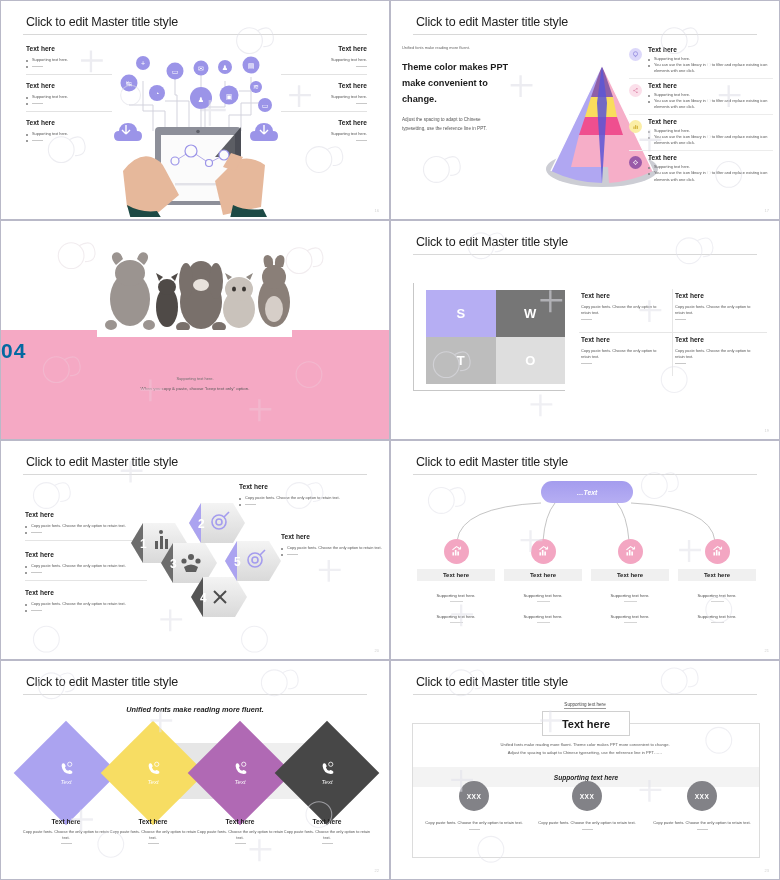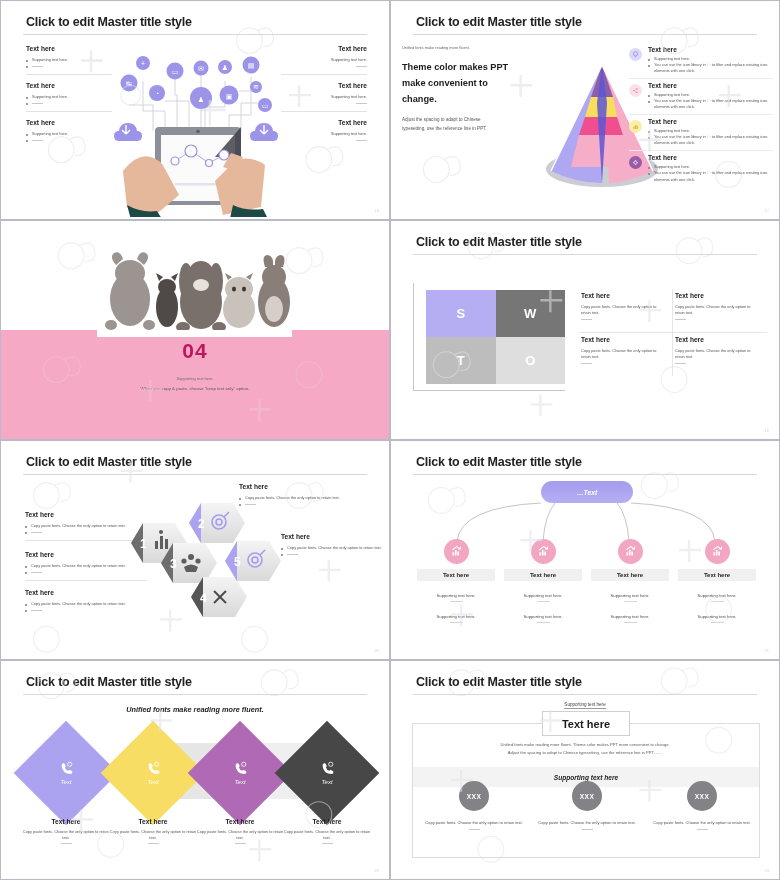--- a/index.html
+++ b/index.html
@@ -22,21 +22,21 @@
     overflow: hidden;
   }
   .wm {
     position: absolute; inset: 0;
     pointer-events: none; z-index: 40;
     opacity: .55;
   }
   .wm svg { width: 100%; height: 100%; }
   .title {
     position: absolute; left: 25px; top: 14px;
-    font-size: 12.5px; font-weight: bold; color: #222;
+    font-size: 12.5px; font-weight: normal; color: #222;
     letter-spacing: -.2px; z-index: 5;
   }
   .rule {
     position: absolute; left: 22px; right: 22px; top: 33px;
     height: 1px; background: #d8d8d8; z-index: 5;
   }
   .pgn {
     position: absolute; right: 10px; bottom: 6px;
     font-size: 4px; color: #d2d2d2; z-index: 6;
   }
@@ -64,22 +64,22 @@
   .s2-cone { position: absolute; left: 140px; top: 58px; width: 142px; height: 135px; }
   .s2-list { position: absolute; left: 238px; top: 42px; width: 144px; }
   .s2-item { display: flex; gap: 6px; padding: 3px 0 4px; border-bottom: 1px solid #ececec; }
   .s2-item:last-child { border-bottom: none; }
   .s2-ic { width: 13px; height: 13px; border-radius: 50%; flex: 0 0 13px; margin-top: 2px;
            display: flex; align-items: center; justify-content: center; }
 
   
   .s3-pink { position: absolute; left: 0; right: 0; bottom: 0; height: 109px; background: #f5a9c4; }
   .s3-pets { position: absolute; left: 96px; top: 26px; width: 195px; height: 90px; }
-  .s3-num { position: absolute; left: 0; right: 0; top: 118px; text-align: center;
-            font-size: 21px; font-weight: bold; color: #be185d; letter-spacing: 1px; }
+  .s3-num { position: absolute; left: 0; right: 0; top: 118px; 
+            font-size: 21px; font-weight: bold; color: #0369a1; letter-spacing: 1px; }
   .s3-h { position: absolute; left: 0; right: 0; top: 140px; text-align: center;
           font-size: 10px; font-weight: bold; color: #1b1b1b; }
   .s3-s1 { position: absolute; left: 0; right: 0; top: 155px; text-align: center; font-size: 4px; color: #6e6e6e; }
   .s3-s2 { position: absolute; left: 0; right: 0; top: 165px; text-align: center; font-size: 4.4px; color: #5a5a5a; }
 
   
   .s4-wrap { position: absolute; left: 22px; top: 62px; width: 152px; height: 108px;
              border-left: 1px solid #c7c7c7; border-bottom: 1px solid #c7c7c7; }
   .s4-grid { position: absolute; left: 12px; top: 7px; width: 139px; height: 94px;
              display: grid; grid-template-columns: 1fr 1fr; grid-template-rows: 1fr 1fr; gap: 0; }

